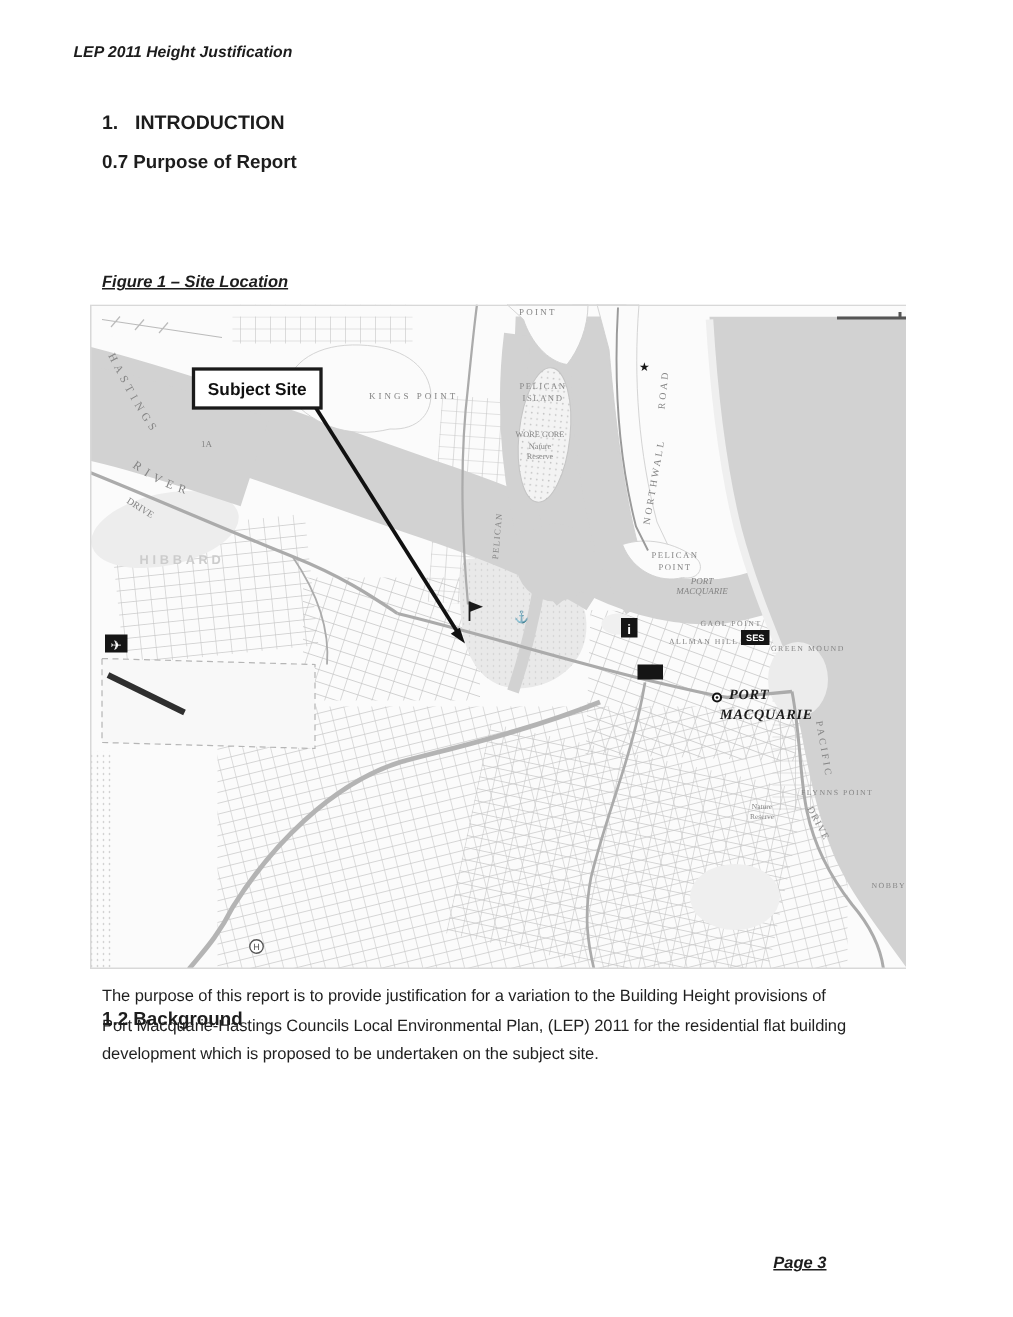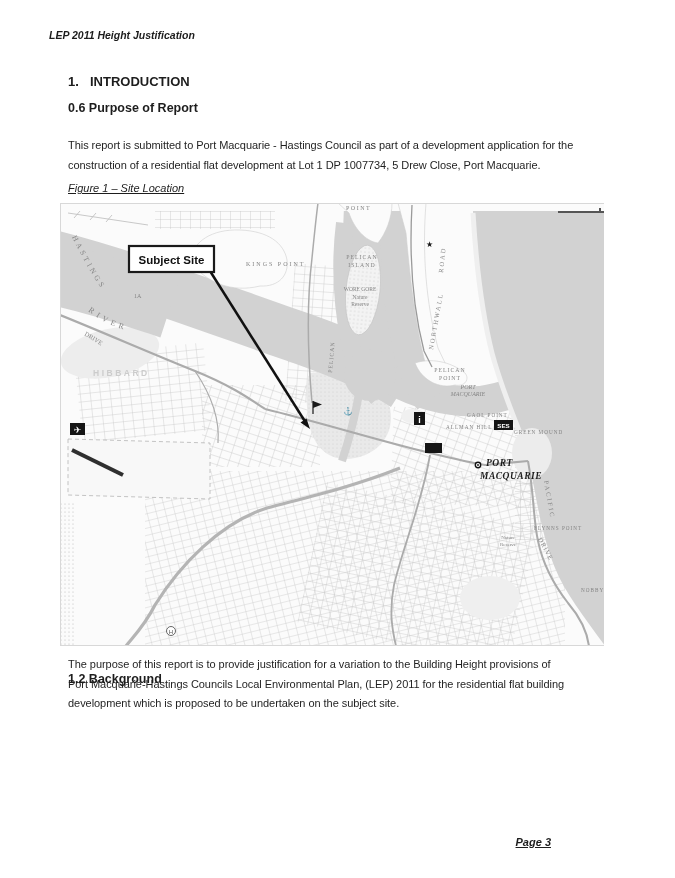--- a/index.html
+++ b/index.html
@@ -4,44 +4,42 @@
 <style>
   html,body{margin:0;padding:0;background:#ffffff;}
   .page{position:relative;width:604px;height:878px;background:#ffffff;overflow:hidden;
         font-family:"Liberation Sans",sans-serif;color:#1d1d1d;}
   .doc-header{position:absolute;left:49px;top:29px;font-size:10.5px;font-weight:bold;font-style:italic;color:#1c1c1c;}
   .h-intro{position:absolute;left:68px;top:74px;font-size:13px;font-weight:bold;}
   .h-intro .num{display:inline-block;width:22px;}
   .h-sub{position:absolute;left:68px;font-size:12.5px;font-weight:bold;}
   .para{position:absolute;left:68px;width:558px;font-size:11px;line-height:19.5px;
         white-space:pre-line;color:#1f1f1f;letter-spacing:-0.05px;}
-  .figcap{position:absolute;left:68px;top:182px;font-size:11px;font-weight:normal;font-style:italic;
+  .figcap{position:absolute;left:68px;top:182px;font-size:11px;font-weight:bold;font-style:italic;
         text-decoration:underline;}
   .map{position:absolute;left:60px;top:203px;width:563px;height:443px;margin:0;}
   .doc-footer{position:absolute;right:53px;top:836px;font-size:11px;font-weight:bold;font-style:italic;text-decoration:underline;}
   
   .ml{font-family:"Liberation Serif",serif;fill:#858585;}
   .ml-it{font-style:italic;}
   .pm-main{font-family:"Liberation Serif",serif;font-weight:bold;font-style:italic;fill:#1c1c1c;}
   .badge-txt{font-family:"Liberation Sans",sans-serif;fill:#ffffff;font-weight:bold;}
   .callout-txt{font-family:"Liberation Sans",sans-serif;font-weight:bold;fill:#111111;}
 </style>
 </head>
 <body>
 
 <div class="page">
 
   <div class="doc-header">LEP 2011 Height Justification</div>
 
   <div class="h-intro"><span class="num">1.</span><span>INTRODUCTION</span></div>
 
-  <div class="h-sub" style="top:101px">0.6 Purpose of Report</div>
-
-  <div class="para" style="top:136px">This report is submitted to Port Macquarie - Hastings Council as part of a development application for the
-construction of a residential flat development at Lot 1 DP 1007734, 5 Drew Close, Port Macquarie.</div>
+  <div class="h-sub" style="top:101px">0.7 Purpose of Report</div>
+
 
   <div class="figcap">Figure 1 – Site Location</div>
 
   <figure class="map">
     <svg width="563" height="443" viewBox="0 0 563 443">
       <defs>
         <pattern id="gA" width="10" height="8" patternUnits="userSpaceOnUse">
           <path d="M0,0H10M0,0V8" stroke="#c7c7c7" stroke-width="0.8" fill="none"></path>
         </pattern>
         <pattern id="gB" width="10" height="8" patternUnits="userSpaceOnUse" patternTransform="rotate(18)">

